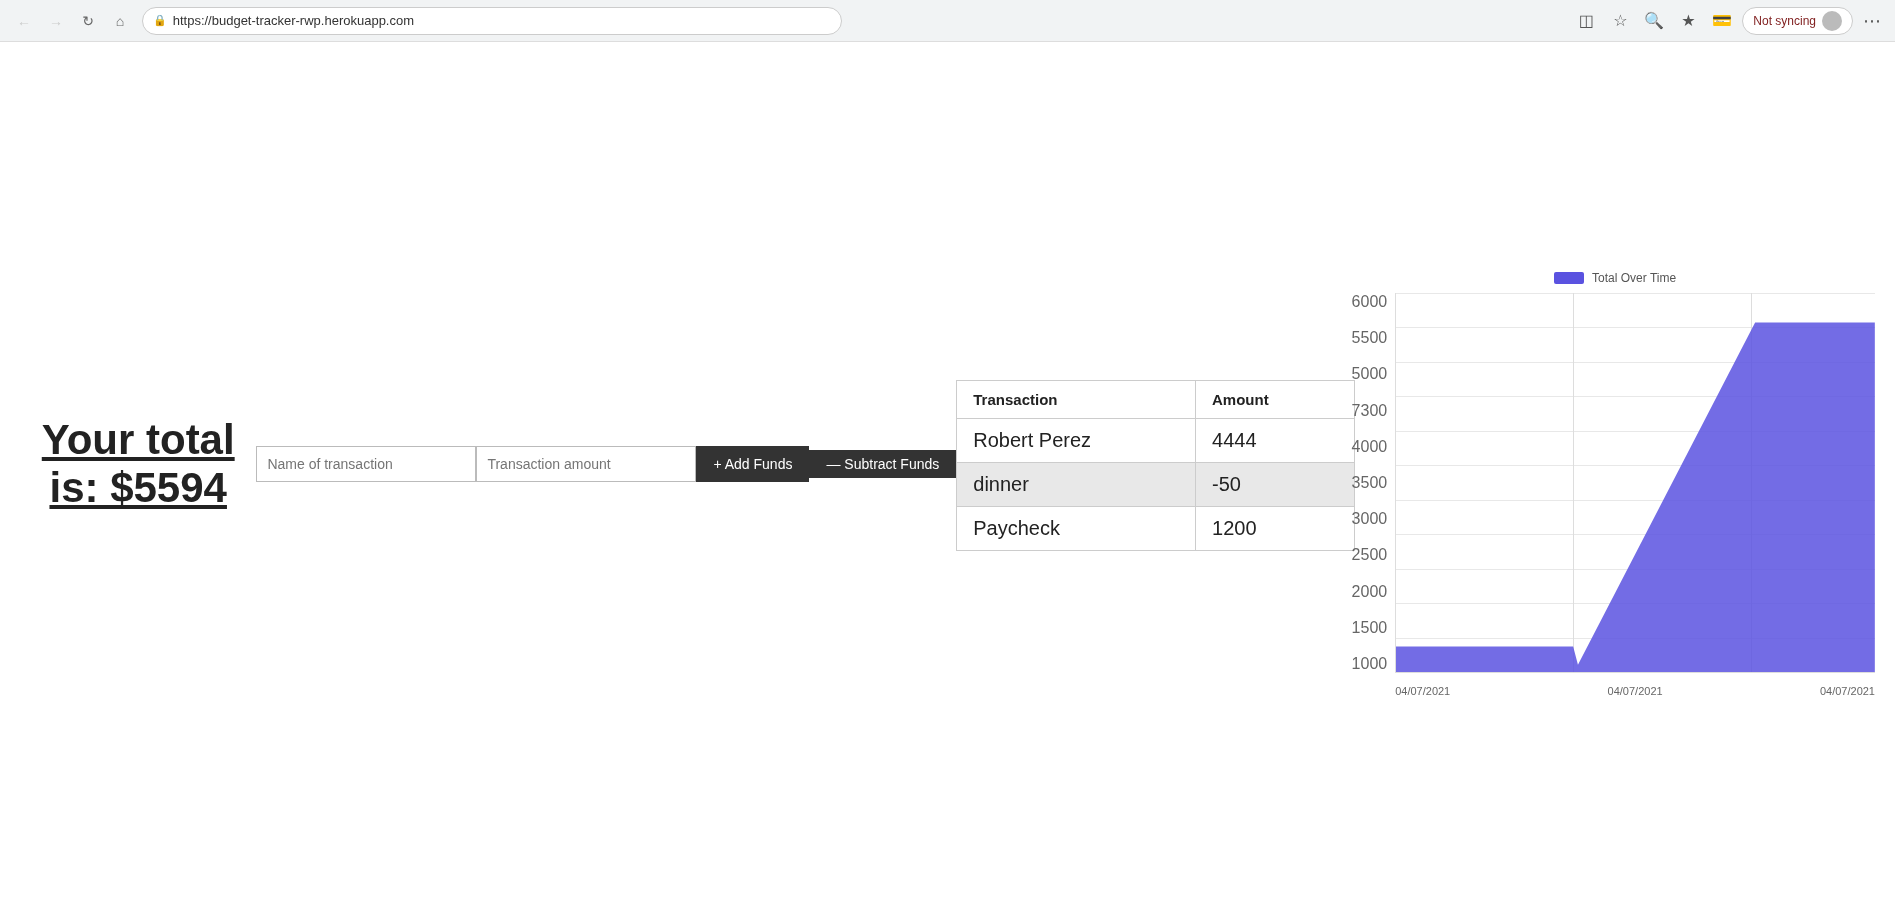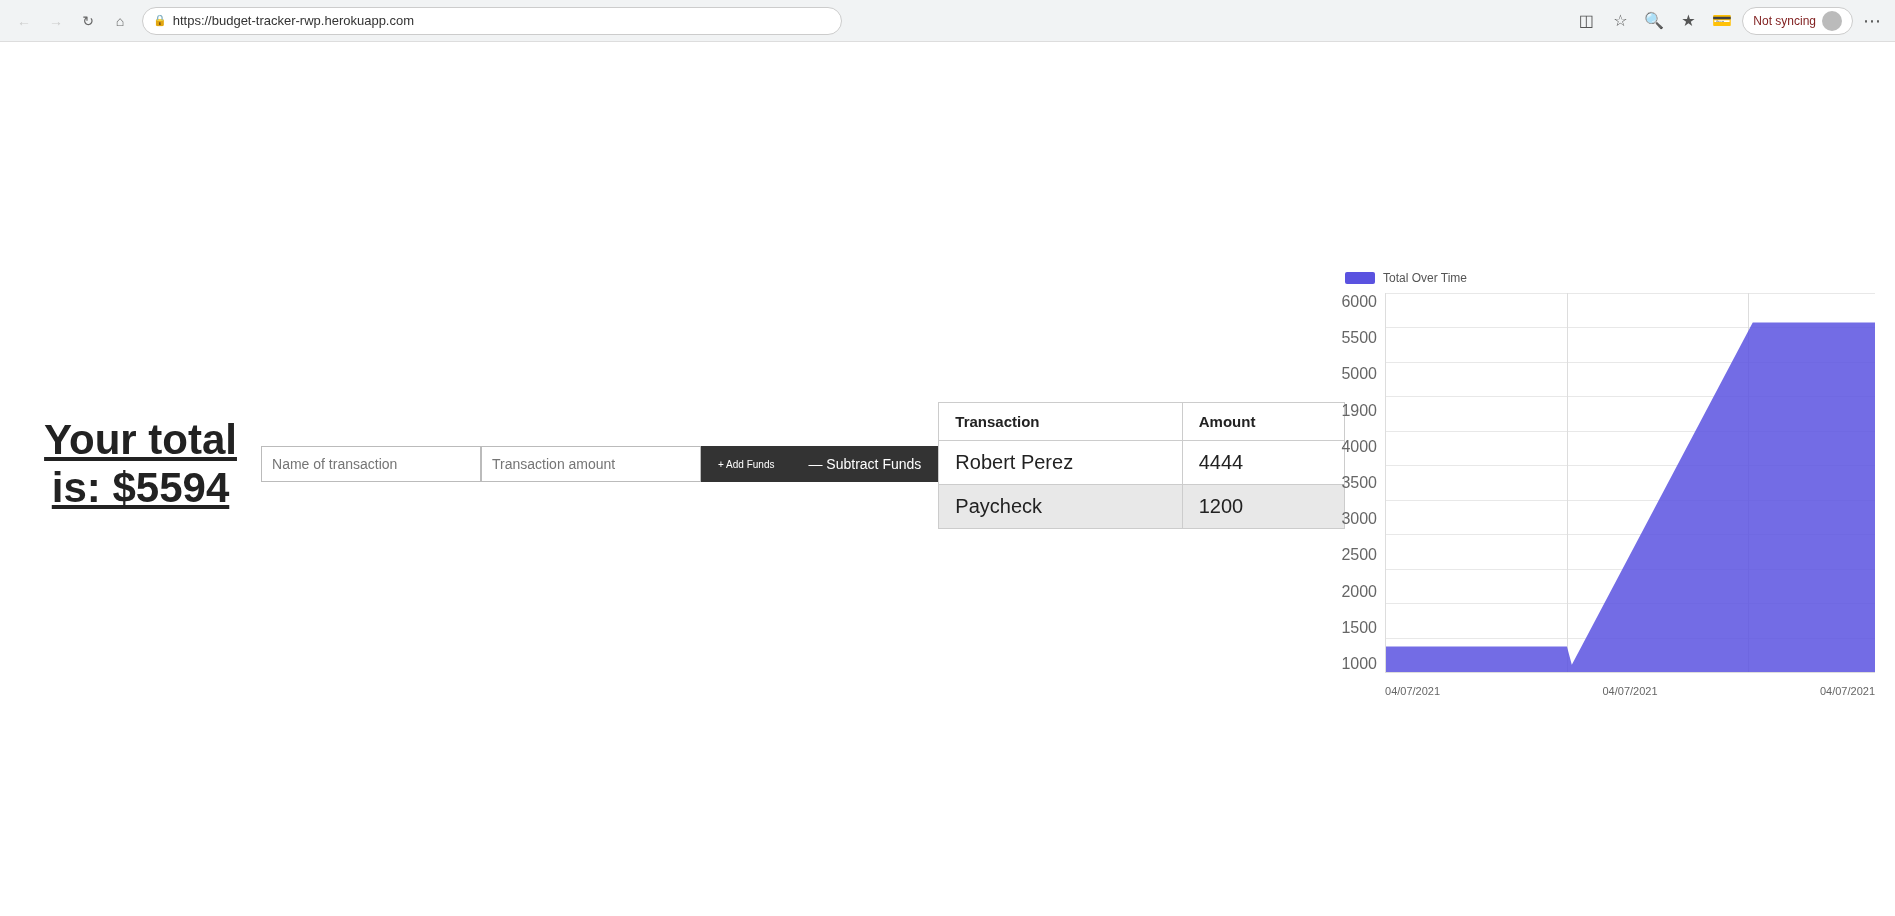--- a/index.html
+++ b/index.html
@@ -156,27 +156,27 @@
     .input-field:nth-child(2) {
       width: 220px;
     }
 
     .add-btn {
       height: 36px;
       padding: 0 16px;
       background: #333;
       color: white;
       border: 1px solid #333;
-      font-size: 10px;
+      font-size: 14px;
       cursor: pointer;
       white-space: nowrap;
     }
 
     .subtract-btn {
-      height: 36px;
+      height: 28px;
       padding: 0 16px;
       background: #333;
       color: white;
       border: 1px solid #333;
       font-size: 14px;
       cursor: pointer;
       white-space: nowrap;
     }
 
     .transactions-table {
@@ -213,21 +213,21 @@
 
     
     .chart-container {
       width: 840px;
       position: relative;
       margin-top: 10px;
     }
 
     .chart-legend {
       display: flex;
-      justify-content: flex-start;
+      justify-content: center;
       align-items: center;
       gap: 8px;
       margin-bottom: 8px;
       font-size: 12px;
       color: #555;
     }
 
     .legend-color-box {
       width: 30px;
       height: 12px;
@@ -335,38 +335,42 @@
         <th class="col-transaction">Transaction</th>
         <th class="col-amount">Amount</th>
       </tr>
     </thead>
     <tbody id="table-body">
     <tr>
           <td>Robert Perez</td>
           <td>4444</td>
         </tr>
         <tr>
+          <td>dinner</td>
+          <td>-50</td>
+        </tr>
+        <tr>
           <td>Paycheck</td>
           <td>1200</td>
         </tr>
       </tbody>
   </table>
 
   <div class="chart-container">
     <div class="chart-legend">
       <div class="legend-color-box"></div>
       <span>Total Over Time</span>
     </div>
 
     <div class="chart-wrapper">
       <div class="y-axis" id="y-axis">
       <span>6000</span>
           <span>5500</span>
           <span>5000</span>
-          <span>1900</span>
+          <span>7300</span>
           <span>4000</span>
           <span>3500</span>
           <span>3000</span>
           <span>2500</span>
           <span>2000</span>
           <span>1500</span>
           <span>1000</span>
         </div>
 
       <div class="chart-area">

